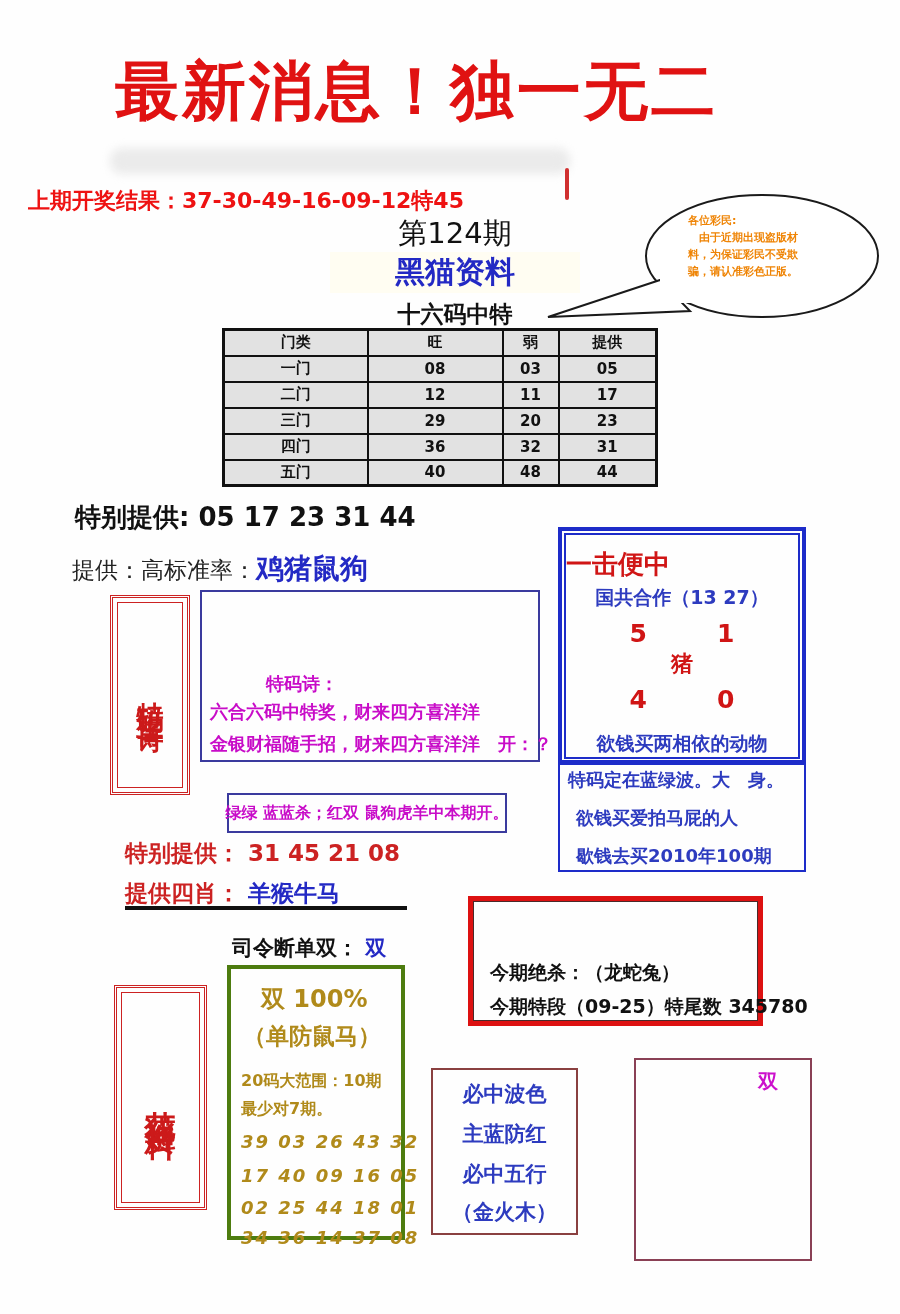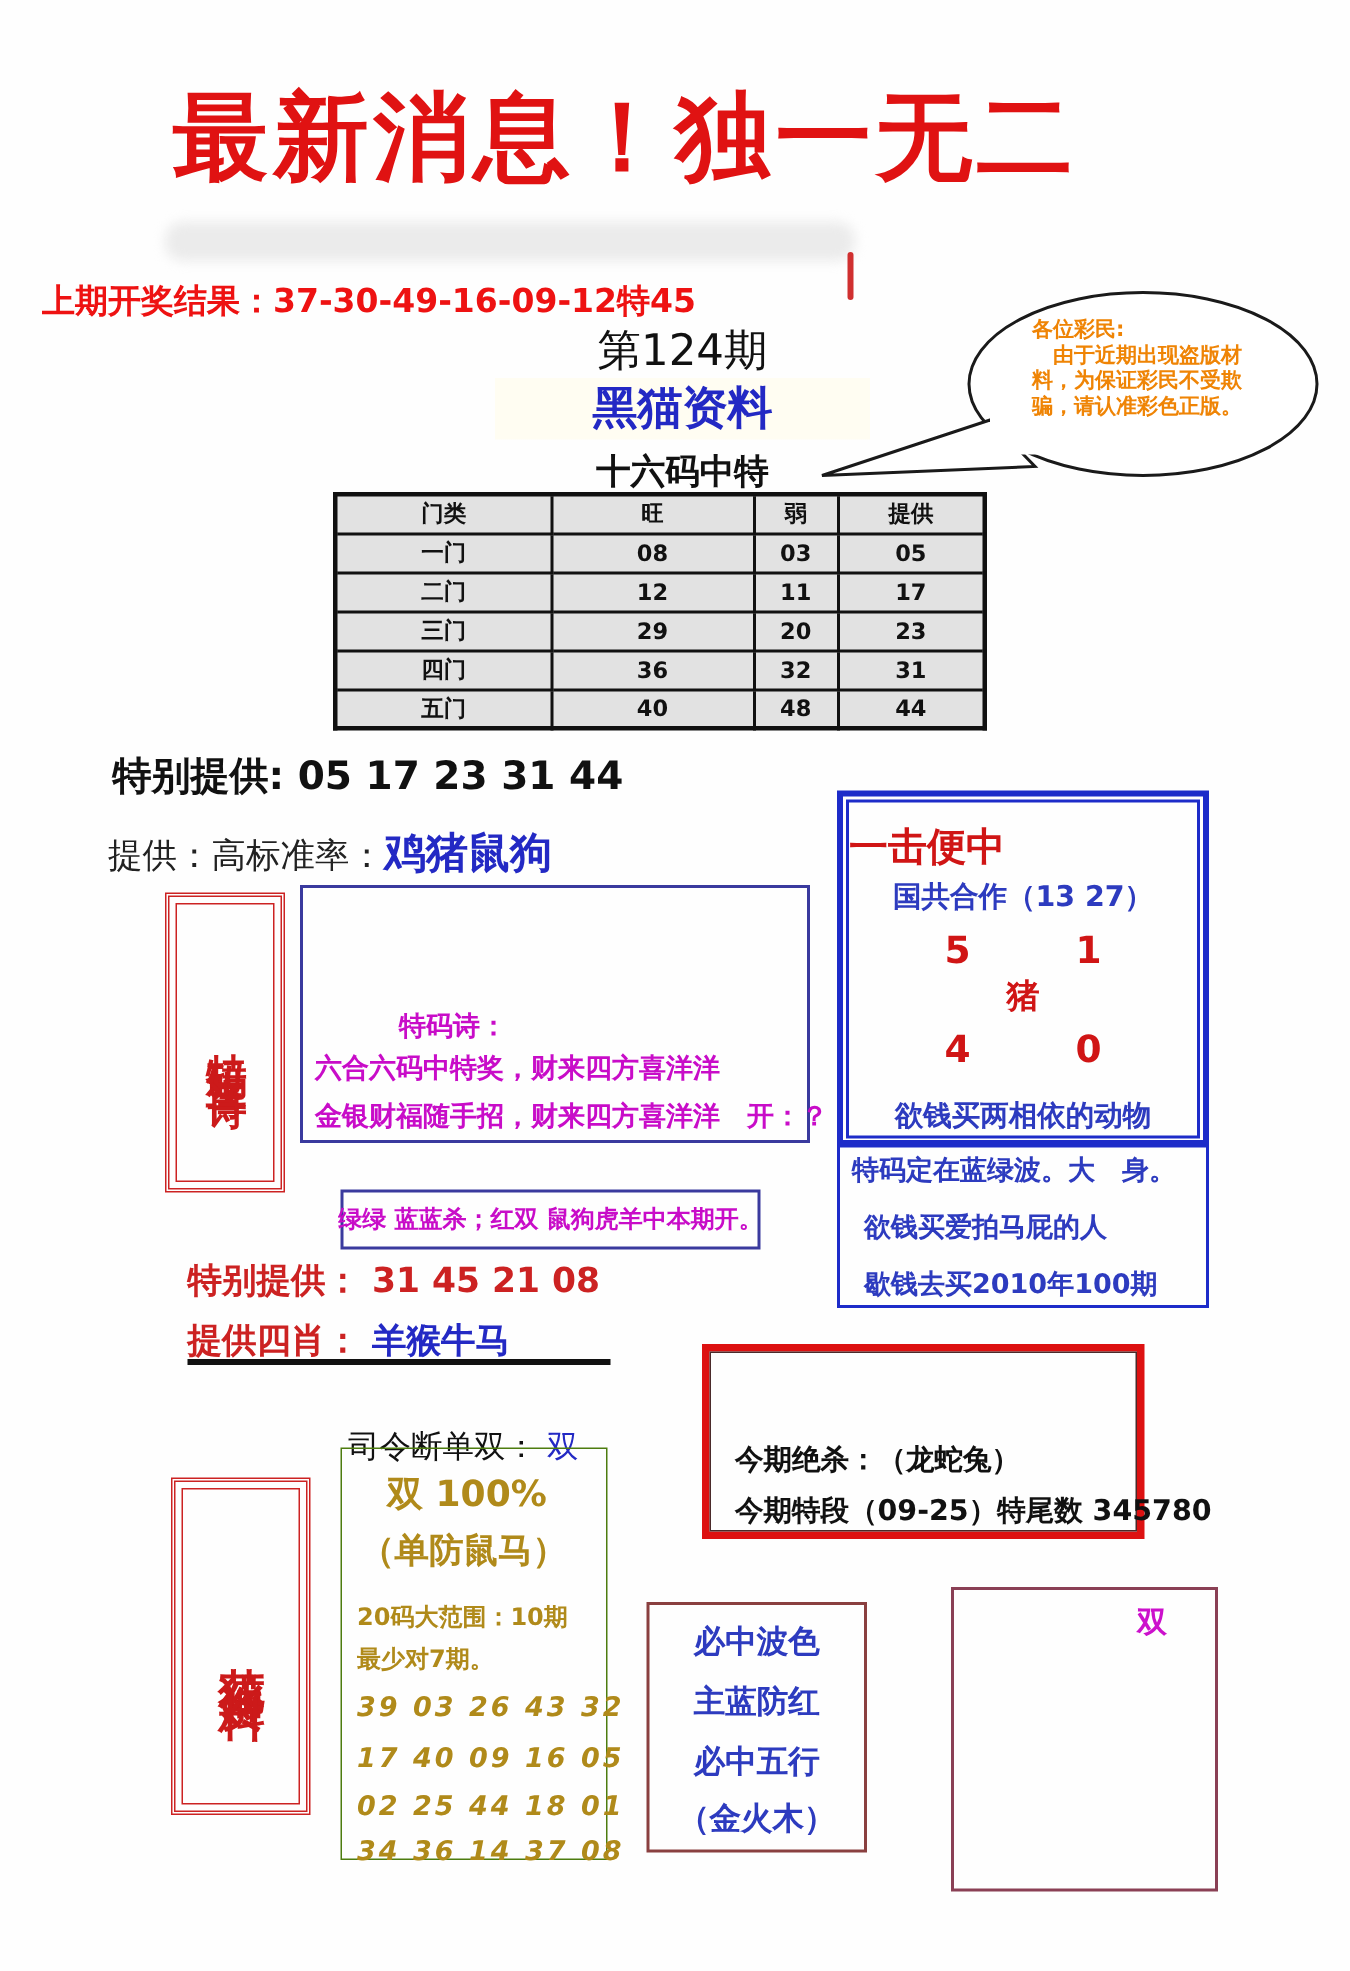--- a/index.html
+++ b/index.html
@@ -15,21 +15,21 @@
     border-radius:12px; filter:blur(4px); }
   .red-dash { left:565px; top:168px; width:4px; height:32px; background:#d03030; border-radius:2px; }
 
   .prev-result { left:28px; top:186px; font-size:22px; font-weight:bold; color:#ee1212; white-space:nowrap; }
   .issue { left:330px; top:214px; width:250px; text-align:center; font-size:29px; color:#111; }
   .blackcat { left:330px; top:252px; width:250px; text-align:center; font-size:30px; font-weight:bold;
     color:#2329c4; background:linear-gradient(#fffdf2,#fffdf2); }
   .sixteen-title { left:330px; top:299px; width:250px; text-align:center; font-size:23px; font-weight:bold; color:#111; }
 
   .balloon-svg { left:540px; top:180px; }
-  .balloon-text { left:688px; top:212px; width:178px; font-size:14px; line-height:17px;
+  .balloon-text { left:688px; top:212px; width:178px; font-size:11px; line-height:17px;
     font-weight:bold; color:#ef8405; }
 
   table.codes { left:222px; top:328px; border-collapse:collapse; table-layout:fixed; }
   table.codes td,table.codes th { border:2px solid #111; background:#e2e2e2; height:26px;
     font-size:15px; font-weight:bold; color:#111; text-align:center; vertical-align:middle; }
   table.codes { border:3px solid #111; }
 
   .special1 { left:75px; top:500px; font-size:26px; font-weight:bold; color:#111; white-space:nowrap; }
   .provide-line { left:72px; top:550px; font-size:23px; color:#222; white-space:nowrap; }
   .provide-line .zodiac { font-size:28px; font-weight:bold; color:#2329c4; }
@@ -73,24 +73,24 @@
   .note-box .nl { font-size:18px; font-weight:bold; color:#2d3bbf; white-space:nowrap; }
   .nl1 { position:absolute; left:8px; top:6px; }
   .nl2 { position:absolute; left:16px; top:44px; }
   .nl3 { position:absolute; left:16px; top:82px; }
 
   .red-box { left:468px; top:896px; width:295px; height:130px; border:5px solid #dd1111; }
   .red-box-inner { position:absolute; inset:0; border:1px solid #4a2a2a; }
   .rb1 { position:absolute; left:16px; top:58px; font-size:19px; font-weight:bold; color:#111; white-space:nowrap; }
   .rb2 { position:absolute; left:16px; top:92px; font-size:19px; font-weight:bold; color:#111; white-space:nowrap; }
 
-  .siling { left:232px; top:934px; font-size:21px; font-weight:normal; color:#111; white-space:nowrap;margin-top:16px; }
+  .siling { left:232px; top:934px; font-size:21px; font-weight:bold; color:#111; white-space:nowrap; }
   .siling .val { color:#2329c4; }
 
-  .num-box { left:227px; top:965px; width:178px; height:275px; border:1px solid #4d7c0f; }
+  .num-box { left:227px; top:965px; width:178px; height:275px; border:4px solid #4d7c0f; }
   .num-box .g { position:absolute; color:#b08a1a; font-weight:bold; white-space:nowrap; }
   .g1 { left:30px; top:14px; font-size:24px; }
   .g2 { left:12px; top:52px; font-size:23px; }
   .g3 { left:10px; top:102px; font-size:16px; }
   .g4 { left:10px; top:130px; font-size:16px; }
   .gr { font-size:18px; letter-spacing:2px;font-style:italic; }
   .gr1 { left:10px; top:162px; } .gr2 { left:10px; top:196px; }
   .gr3 { left:10px; top:228px; } .gr4 { left:10px; top:258px; }
 
   .wave-box { left:431px; top:1068px; width:147px; height:167px; border:2px solid #8a4040; }

